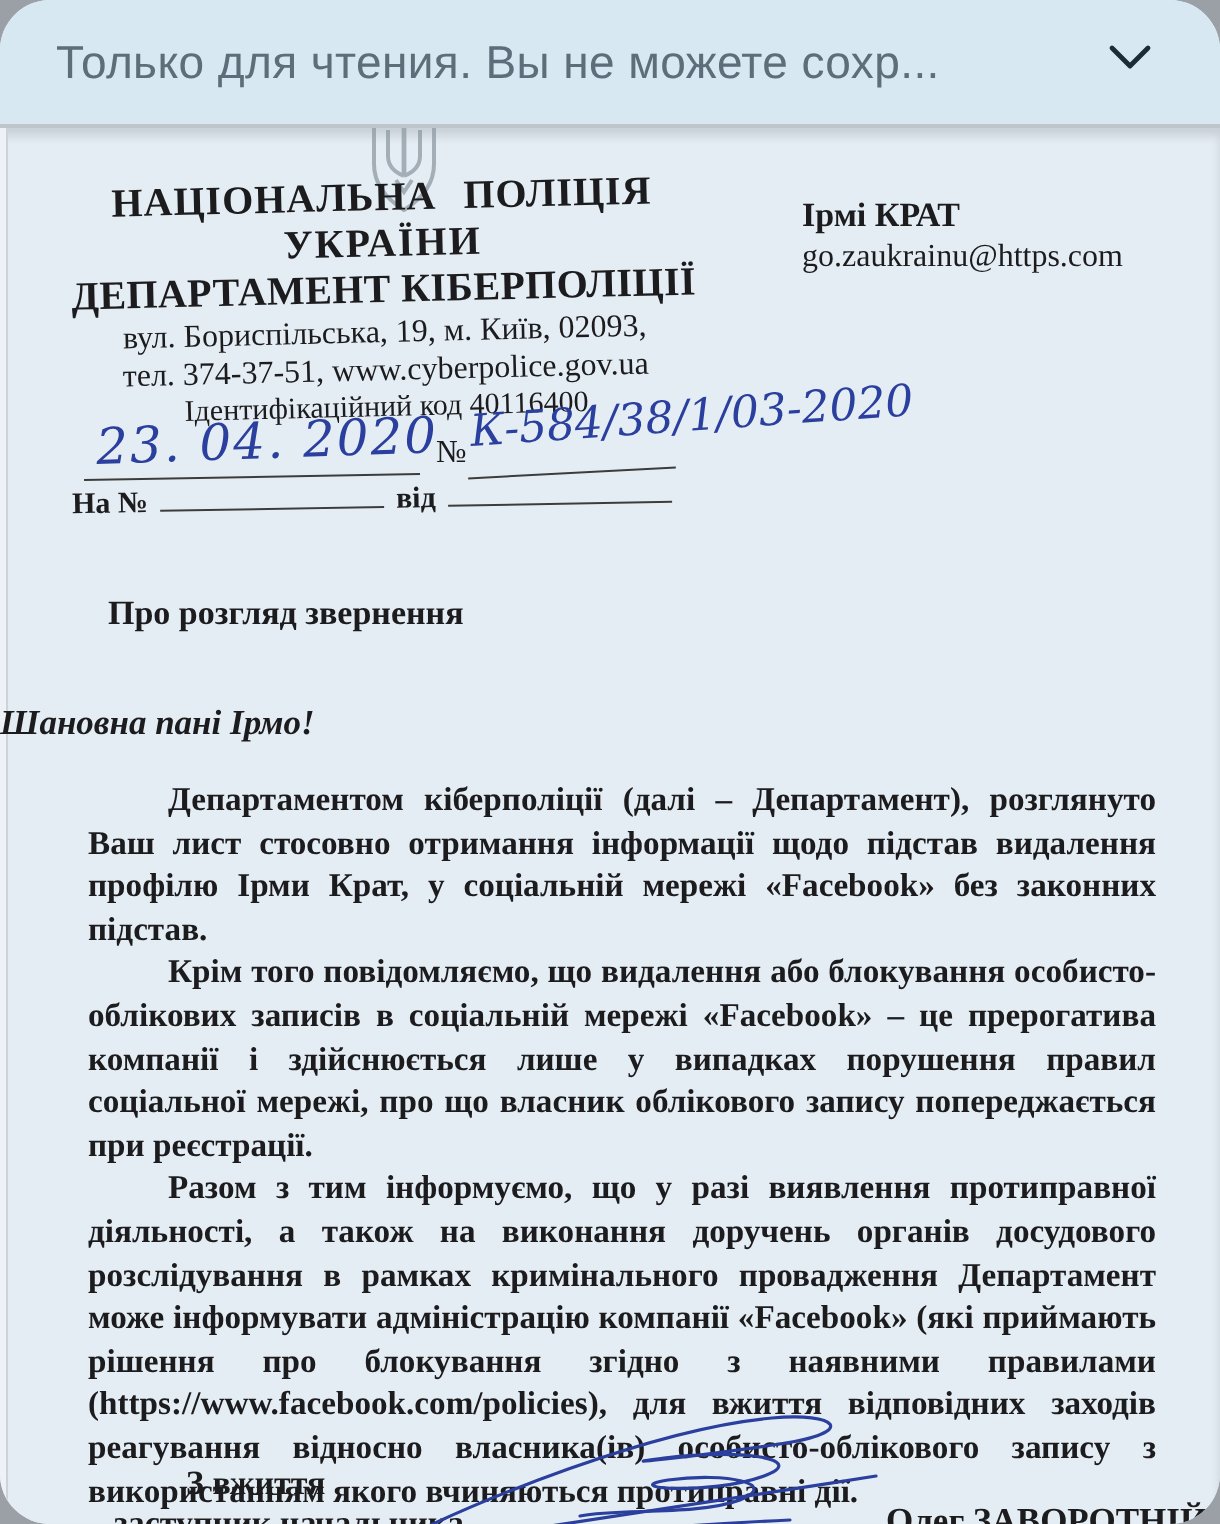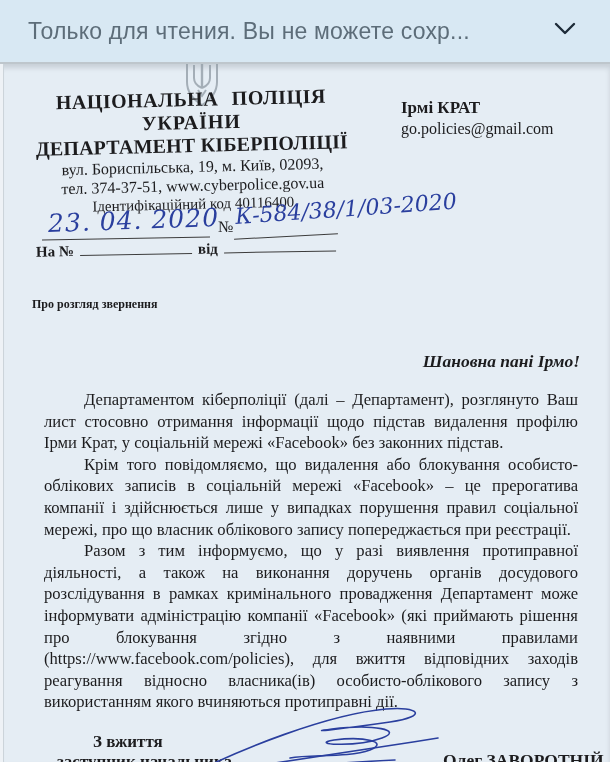--- a/index.html
+++ b/index.html
@@ -3,20 +3,21 @@
 <meta charset="utf-8">
 <style>
   * { margin: 0; padding: 0; box-sizing: border-box; }
   html, body { background: #9aa0a6; }
   .screen {
     position: relative;
     width: 610px; height: 762px;
     overflow: hidden;
     background: var(--page_bg, #e5edf4);
     font-family: "Liberation Serif", "DejaVu Serif", serif;
+    border-radius: 25px;
   }
   
   .toolbar {
     position: absolute; top: 0; left: 0; right: 0; height: 62px;
     background: var(--toolbar_bg, #d8e8f3);
     display: flex; align-items: center;
     padding-left: 28px;
     font-family: "Liberation Sans", sans-serif;
     z-index: 5;
   }
@@ -60,24 +61,24 @@
   .hand-date { position: absolute; left: 20px; top: -4px; font-size: 25px; letter-spacing: 1px; transform: rotate(-2deg); }
   .ref-no-sign { position: absolute; left: 190px; top: 8px; font-size: 16px; }
   .hand-number { position: absolute; left: 208px; top: -6px; font-size: 22px; transform: rotate(-4deg); transform-origin: left bottom; }
   .u-line { position: absolute; border-bottom: 1.5px solid #3c3c3c; height: 0; }
   .u-date { left: 14px; top: 28px; width: 168px; transform: rotate(-1deg); }
   .u-number { left: 206px; top: 26px; width: 104px; transform: rotate(-3deg); }
   
   .naline { position: absolute; left: 36px; top: 176px; font-size: 15px; font-weight: bold; transform: rotate(-1deg); white-space: nowrap; }
   .blank { display: inline-block; width: 112px; border-bottom: 1.3px solid #3c3c3c; height: 14px; margin: 0 6px; }
   
-  .subject { position: absolute; left: 32px; top: 233px; font-size: 12px; font-weight: bold; }
-  .salutation { position: absolute; left: 0; right: 30px; top: 287px; text-align: right; font-size: 17.5px; font-weight: bold; font-style: italic; }
+  .subject { position: absolute; left: 54px; top: 233px; font-size: 17px; font-weight: bold; }
+  .salutation { position: absolute; left: 0; right: 30px; top: 287px; text-align: left; font-size: 17.5px; font-weight: bold; font-style: italic; }
   .body { position: absolute; left: 44px; top: 325px; width: 534px; font-size: 16.6px; line-height: 21.6px; text-align: justify; }
-  .body p { text-indent: 40px; margin: 0; }
+  .body p { text-indent: 40px; margin: 0; font-weight: bold; }
   
   .signoff-respect { position: absolute; left: 93px; top: 668px; font-size: 17px; font-weight: bold; }
   .signoff-title { position: absolute; left: 57px; top: 688px; font-size: 17px; font-weight: bold; white-space: nowrap; }
   .signoff-name { position: absolute; left: 443px; top: 686px; font-size: 17.5px; font-weight: bold; white-space: nowrap; }
   .signature { position: absolute; left: 190px; top: 628px; }
 </style>
 </head>
 <body>
 
 <div class="screen">
@@ -110,21 +111,21 @@
       <div class="org1">НАЦІОНАЛЬНА  ПОЛІЦІЯ</div>
       <div class="org2">УКРАЇНИ</div>
       <div class="org3">ДЕПАРТАМЕНТ КІБЕРПОЛІЦІЇ</div>
       <div class="addr">вул. Бориспільська, 19, м. Київ, 02093,</div>
       <div class="addr">тел. 374-37-51, www.cyberpolice.gov.ua</div>
       <div class="idcode">Ідентифікаційний код  40116400</div>
     </div>
 
     <div class="recipient">
       <div class="recipient-name">Ірмі КРАТ</div>
-      <div class="recipient-email">go.policies@gmail.com</div>
+      <div class="recipient-email">go.zaukrainu@https.com</div>
     </div>
 
     <div class="refline">
       <span class="u-line u-date"></span>
       <span class="u-line u-number"></span>
       <span class="hand hand-date">23. 04. 2020</span>
       <span class="ref-no-sign">№</span>
       <span class="hand hand-number">К-584/38/1/03-2020</span>
     </div>
 

